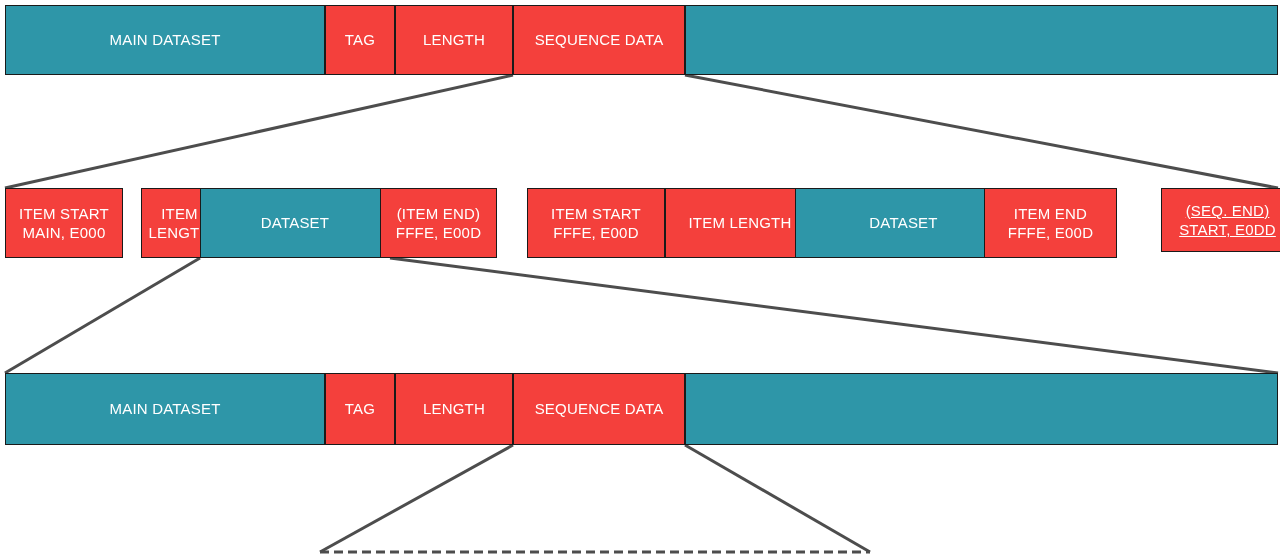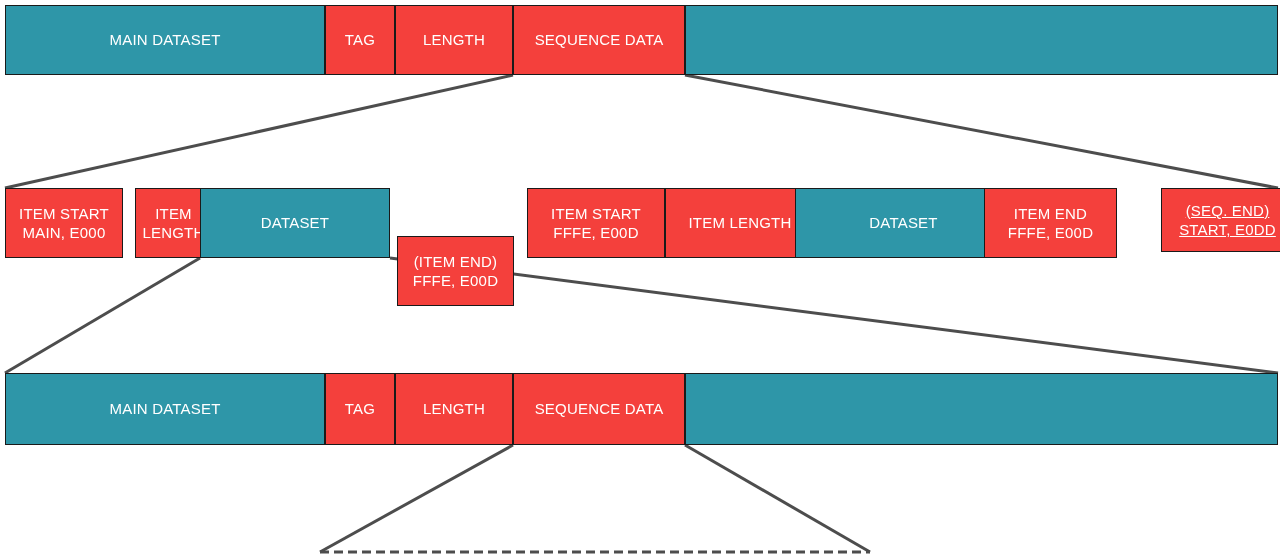--- a/index.html
+++ b/index.html
@@ -82,28 +82,28 @@
         <div class="cell red" style="position: absolute; left: 513px; top: 0px; width: 172px; height: 70px; margin-left: 0px;">
           <span class="l1">SEQUENCE DATA</span>
         </div>
         <div class="cell teal" style="position: absolute; left: 685px; top: 0px; width: 593px; height: 70px; margin-left: 0px;"></div>
       </div>
       <div class="row" style="left: 0px; top: 188px; height: 70px;">
         <div class="cell red" style="position: absolute; left: 5px; top: 0px; width: 118px; height: 70px; margin-left: 0px;">
           <span class="l1">ITEM START</span>
           <span class="l2">MAIN, E000</span>
         </div>
-        <div class="cell red" style="position: absolute; left: 123px; top: 0px; width: 77px; height: 70px; margin-left: 12px;">
+        <div class="cell red" style="position: absolute; left: 123px; top: 0px; width: 77px; height: 70px; margin-left: 18px;">
           <span class="l1">ITEM</span>
           <span class="l2">LENGTH</span>
         </div>
         <div class="cell teal" style="position: absolute; left: 200px; top: 0px; width: 190px; height: 70px; margin-left: 0px;">
           <span class="l1">DATASET</span>
         </div>
-        <div class="cell red" style="position: absolute; left: 397px; top: 0px; width: 117px; height: 70px; margin-left: 0px; margin-top: 48px;">
+        <div class="cell red" style="position: absolute; left: 380px; top: 0px; width: 117px; height: 70px; margin-left: 0px;">
           <span class="l1">(ITEM END)</span>
           <span class="l2">FFFE, E00D</span>
         </div>
         <div class="cell red" style="position: absolute; left: 527px; top: 0px; width: 138px; height: 70px; margin-left: 0px;">
           <span class="l1">ITEM START</span>
           <span class="l2">FFFE, E00D</span>
         </div>
         <div class="cell red" style="position: absolute; left: 665px; top: 0px; width: 150px; height: 70px; margin-left: 0px;">
           <span class="l1">ITEM LENGTH</span>
         </div>

